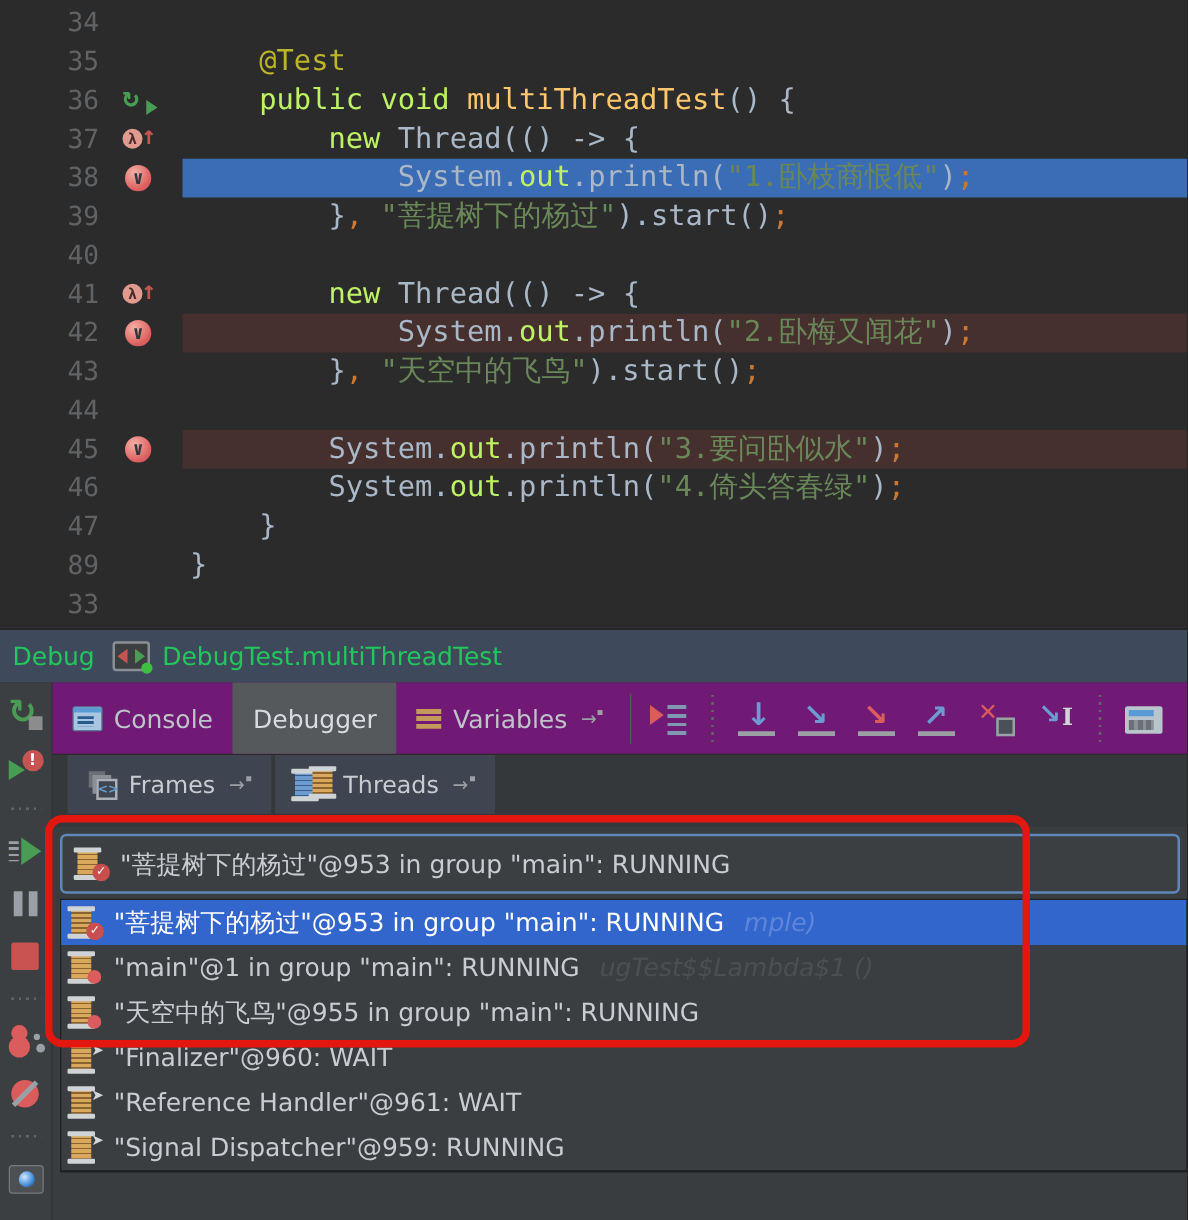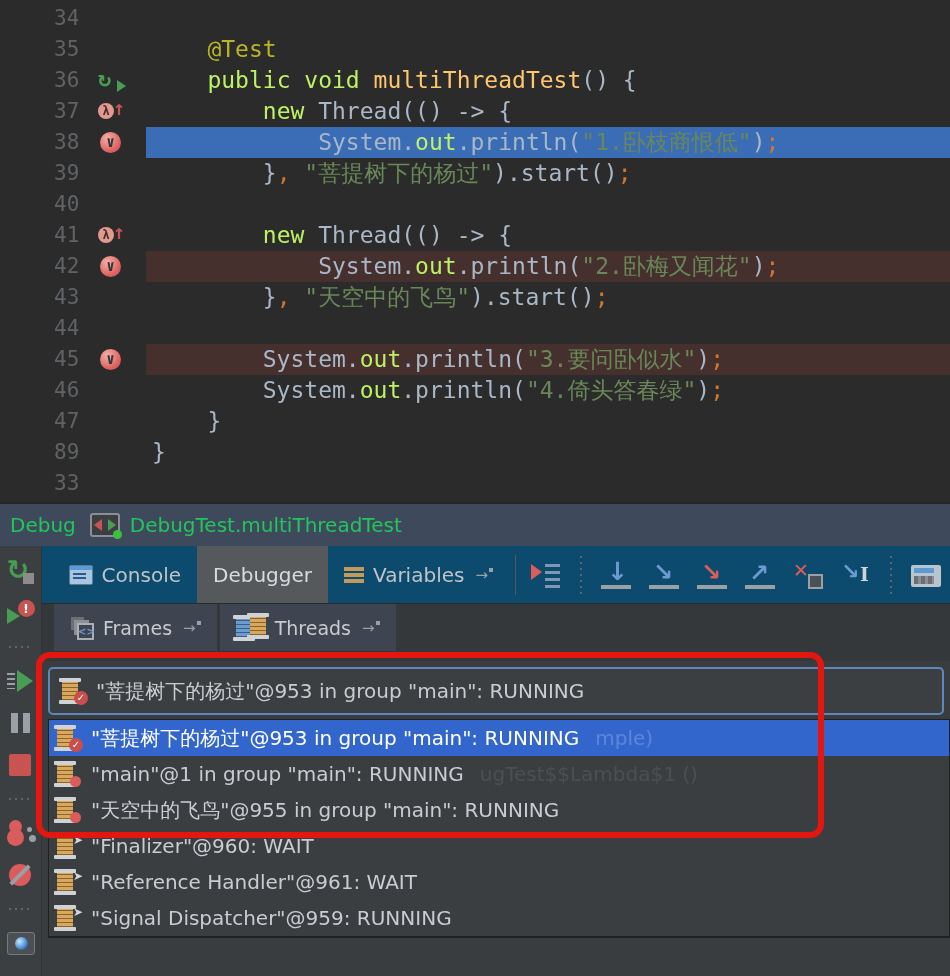--- a/index.html
+++ b/index.html
@@ -36,21 +36,21 @@
   .dbgwin-ico .tri-red{position:absolute;left:2px;top:4px;border-right:8px solid #c75450;border-top:6px solid transparent;border-bottom:6px solid transparent;}
   .dbgwin-ico .tri-green{position:absolute;right:2px;top:4px;border-left:8px solid #499c54;border-top:6px solid transparent;border-bottom:6px solid transparent;}
   .dbgwin-ico .dot-green{position:absolute;right:-4px;bottom:-4px;width:9px;height:9px;border-radius:50%;background:#3fbf3f;}
 
   
   .dbg-body{display:flex;height:432px;}
   .left-bar{flex:0 0 42px;background:#3c3f41;border-right:1px solid #313437;display:flex;flex-direction:column;align-items:center;gap:16px;padding-top:12px;box-sizing:border-box;}
   .dbg-content{flex:1;display:flex;flex-direction:column;min-width:0;}
 
   
-  .tabs-row{height:57px;background:#0c4a6e;border-bottom:1px solid #2b2b2b;display:flex;align-items:center;font-size:20px;color:#bfc4c9;justify-content:flex-end;}
+  .tabs-row{height:57px;background:#701a75;border-bottom:1px solid #2b2b2b;display:flex;align-items:center;font-size:20px;color:#bfc4c9;}
   .tab{display:flex;align-items:center;gap:9px;padding:0 16px;height:100%;}
   .tab.sel{background:#55595b;color:#d8dce0;}
   .vsep{width:1px;height:40px;background:#55595b;margin:0 6px;}
   .vsep-dots{width:2px;height:38px;margin:0 10px;background:repeating-linear-gradient(180deg,#61656a 0 2px,transparent 2px 6px);}
   .pin{margin-left:2px;color:#9aa0a6;font-size:15px;}
   .pin::after{content:"";display:inline-block;width:4px;height:4px;background:#9aa0a6;margin:0 0 8px 1px;}
 
   .console-ico{position:relative;width:22px;height:18px;background:#a8c6e2;border:1px solid #5d7globalb;border:1px solid #5d7b94;border-radius:2px;}
   .console-ico::before{content:"";position:absolute;left:0;top:0;right:0;height:4px;background:#5b9bd5;}
   .console-ico::after{content:"";position:absolute;left:3px;top:7px;width:13px;height:8px;
@@ -117,21 +117,21 @@
       display:flex;align-items:center;padding:0 10px;gap:10px;font-size:20px;color:#c9cdd2;}
   .thr-popup{margin:4px 0 0 6px;background:#3b3e40;border:1px solid #1f2123;border-bottom:2px solid #1f2123;}
   .thr-row{height:36px;display:flex;align-items:center;gap:10px;padding-left:6px;font-size:20px;color:#c9cdd2;}
   .thr-row.sel{background:#3366cc;color:#ffffff;}
   .thr-ico{position:relative;width:26px;height:26px;flex:0 0 26px;}
   .thr-ico .spool{position:absolute;left:2px;top:2px;}
   .badge{position:absolute;z-index:2;}
   .b-check{right:-2px;bottom:-1px;width:14px;height:14px;border-radius:50%;background:#c94f4f;color:#fff;font-size:10px;font-weight:bold;text-align:center;line-height:14px;}
   .b-dot{right:0px;bottom:0px;width:11px;height:11px;border-radius:50%;background:#db5c5c;}
   .b-arrow{right:-2px;top:1px;color:#d3d7db;font-size:12px;font-weight:bold;line-height:12px;}
-  .ghost{margin-left:6px;}
+  .ghost{font-style:italic;margin-left:6px;}
   .ghost.g1{color:rgba(205,220,255,0.28);}
   .ghost.g2{color:rgba(255,255,255,0.09);}
 
   
   .annotation{position:absolute;left:36px;top:652px;width:776px;height:174px;border:6px solid #e3170f;border-radius:14px;z-index:50;pointer-events:none;}
 </style>
 </head>
 <body>
 
 <div class="page">

